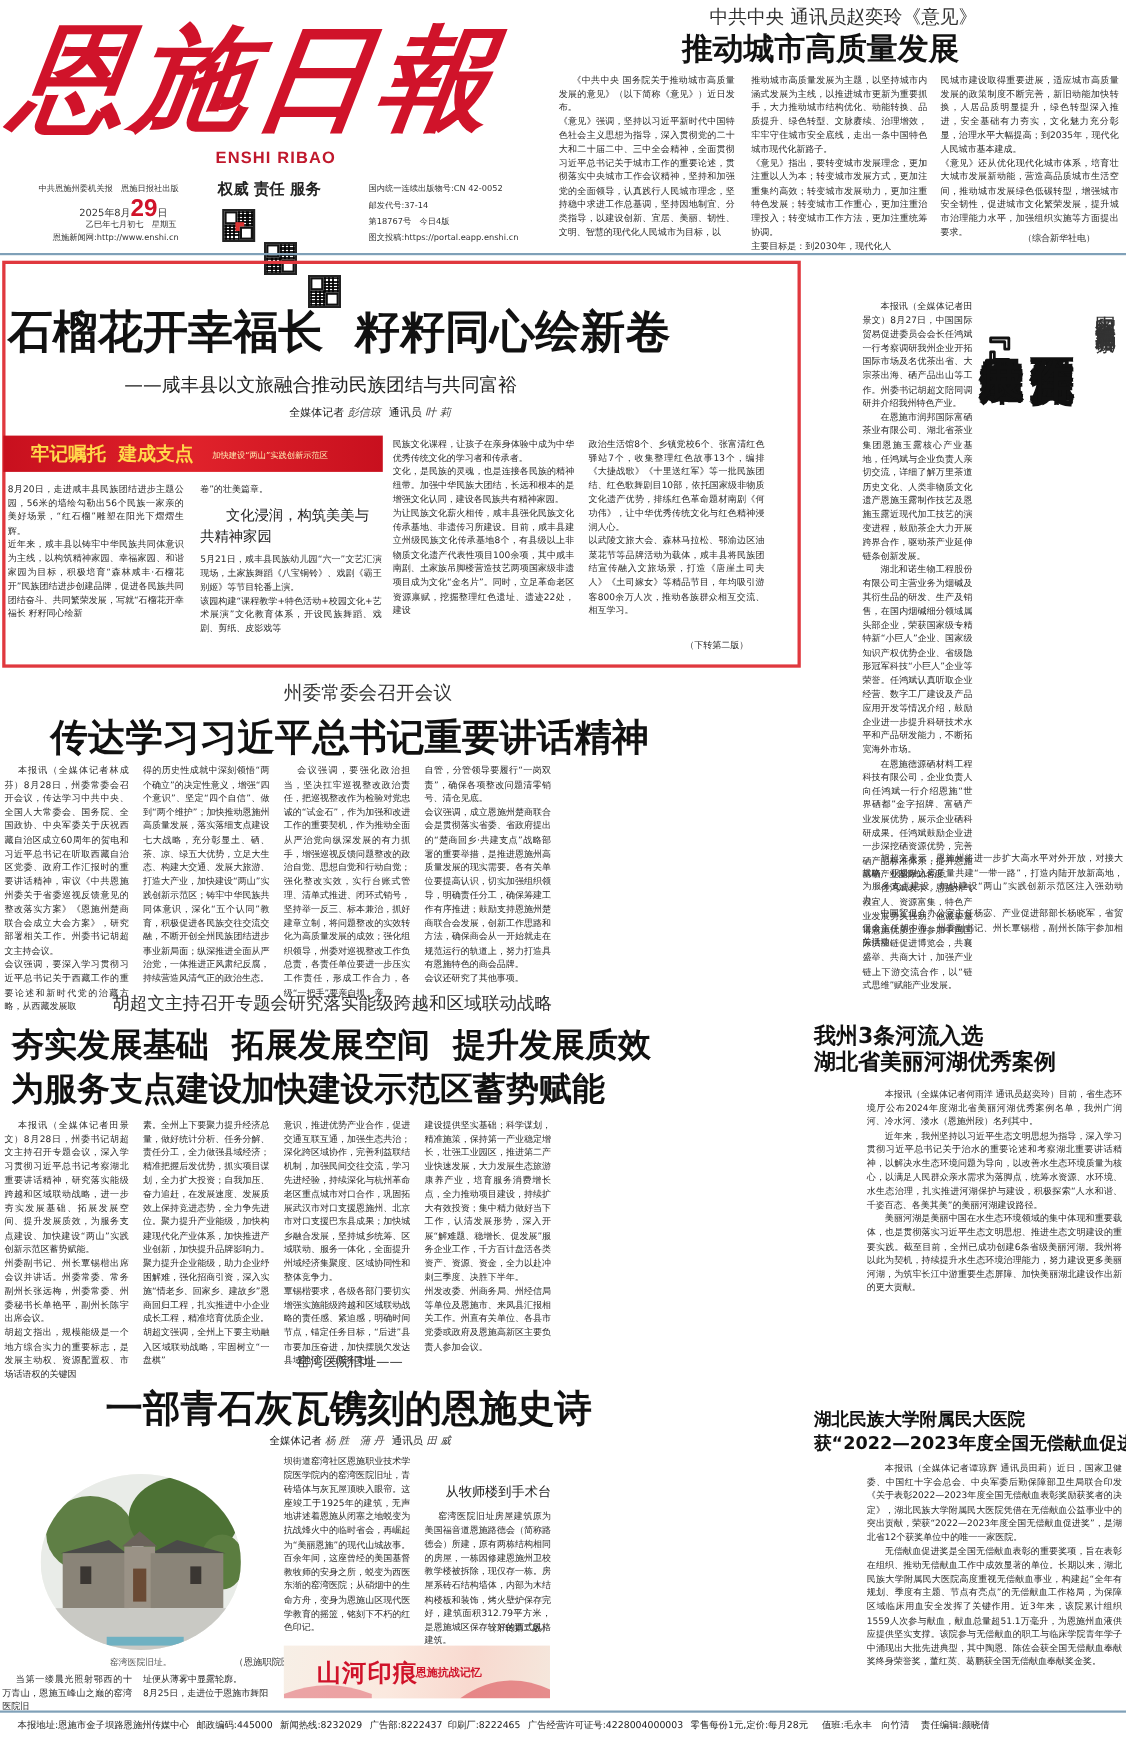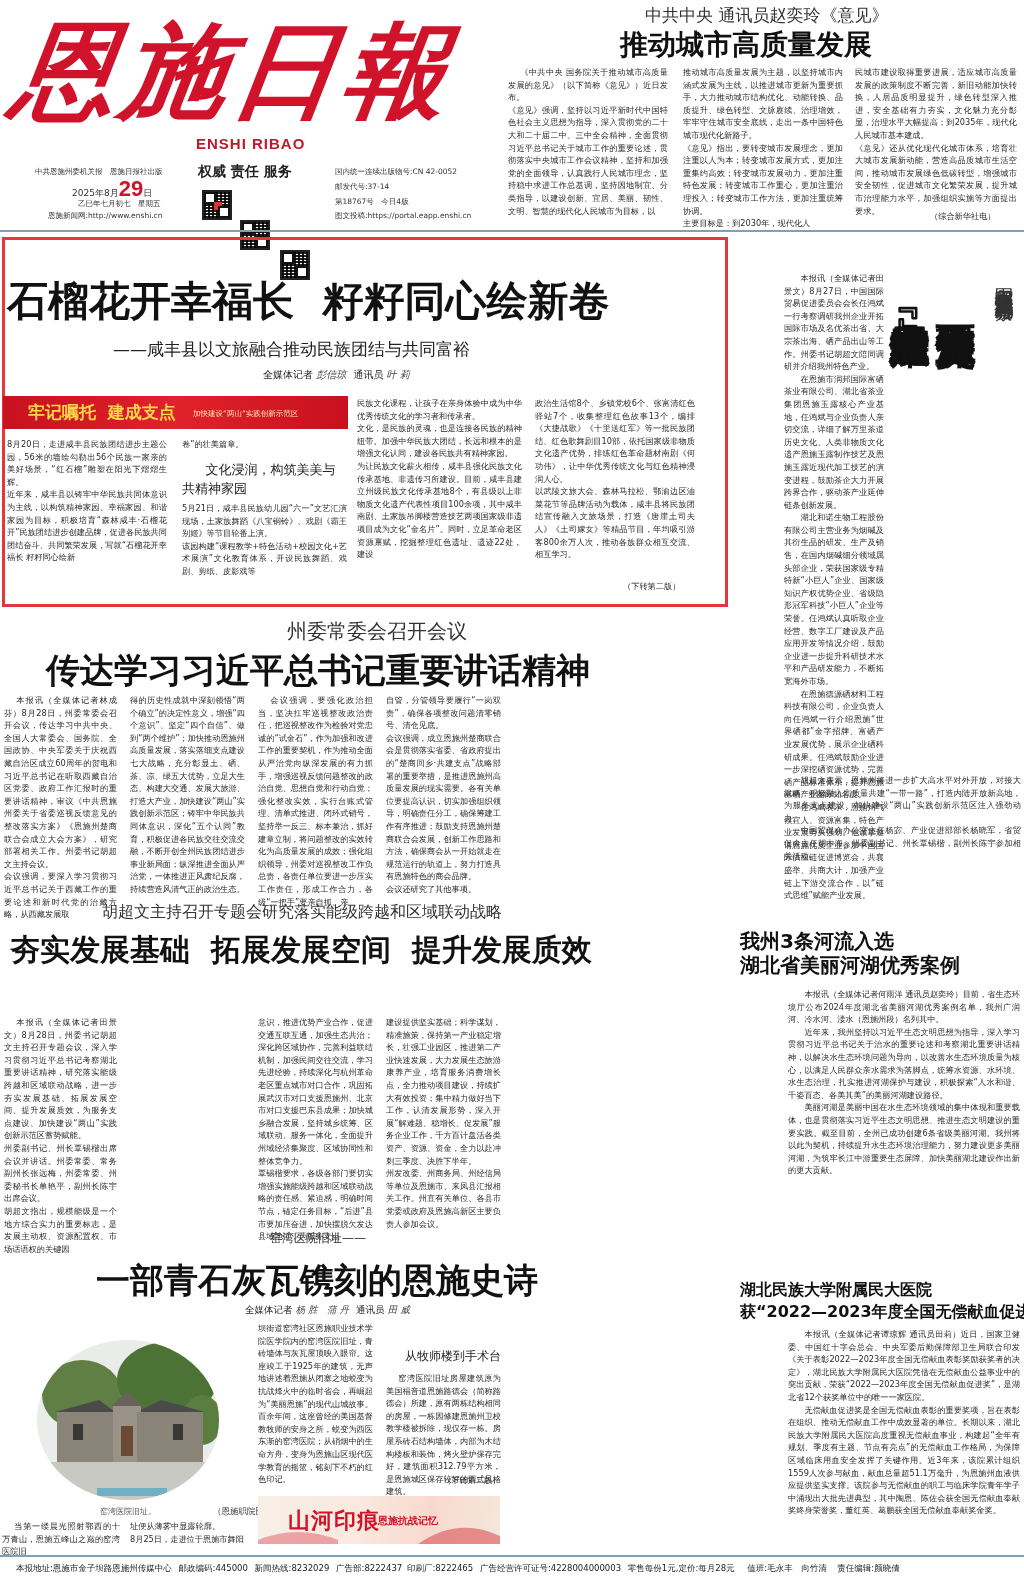--- a/index.html
+++ b/index.html
@@ -111,37 +111,40 @@
     <p>在恩施德源硒材料工程科技有限公司，企业负责人向任鸿斌一行介绍恩施“世界硒都”金字招牌、富硒产业发展优势，展示企业硒科研成果。任鸿斌鼓励企业进一步深挖硒资源优势，完善硒产品标准体系，提升恩施富硒产业国际知名度。</p>
     <p>任鸿斌表示，恩施州气候宜人、资源富集，特色产业发展势头强劲。他诚挚邀请恩施优质企业参加中国国际供应链促进博览会，共襄盛举、共商大计，加强产业链上下游交流合作，以“链式思维”赋能产业发展。</p>
   </div>
   <div class="abs body-text" style="left:6px;top:542px;width:285px;">
     <p>胡超文表示，恩施州将进一步扩大高水平对外开放，对接大战略，积极融入高质量共建“一带一路”，打造内陆开放新高地，为服务支点建设、加快建设“两山”实践创新示范区注入强劲动力。</p>
     <p>中国贸促会办公室主任杨宓、产业促进部部长杨晓军，省贸促会主任胡中海，州委副书记、州长覃锡楷，副州长陈宇参加相关活动。</p>
   </div>
 </div>
 
 <div class="abs" style="left:0;top:612px;width:728px;height:282px;">
-  <div class="abs kicker" style="left:258px;top:6px;font-size:20px;margin-left:29px;">州委常委会召开会议</div>
+  <div class="abs kicker" style="left:258px;top:6px;font-size:17px;">州委常委会召开会议</div>
   <div class="abs headline" style="left:46px;top:36px;font-size:34px;">传达学习习近平总书记重要讲话精神</div>
   <div class="col body-text" style="left:4px;top:82px;width:113px;white-space:pre-line;text-indent:1.5em;">本报讯（全媒体记者林成芬）8月28日，州委常委会召开会议，传达学习中共中央、全国人大常委会、国务院、全国政协、中央军委关于庆祝西藏自治区成立60周年的贺电和习近平总书记在听取西藏自治区党委、政府工作汇报时的重要讲话精神，审议《中共恩施州委关于省委巡视反馈意见的整改落实方案》《恩施州楚商联合会成立大会方案》，研究部署相关工作。州委书记胡超文主持会议。
 会议强调，要深入学习贯彻习近平总书记关于西藏工作的重要论述和新时代党的治藏方略，从西藏发展取</div>
   <div class="col body-text" style="left:130px;top:82px;width:115px;">得的历史性成就中深刻领悟“两个确立”的决定性意义，增强“四个意识”、坚定“四个自信”、做到“两个维护”；加快推动恩施州高质量发展，落实落细支点建设七大战略，充分彰显土、硒、茶、凉、绿五大优势，立足大生态、构建大交通、发展大旅游、打造大产业，加快建设“两山”实践创新示范区；铸牢中华民族共同体意识，深化“五个认同”教育，积极促进各民族交往交流交融，不断开创全州民族团结进步事业新局面；纵深推进全面从严治党，一体推进正风肃纪反腐，持续营造风清气正的政治生态。</div>
   <div class="col body-text" style="left:386px;top:82px;width:115px;white-space:pre-line;">自管，分管领导要履行“一岗双责”，确保各项整改问题清零销号、清仓见底。
 会议强调，成立恩施州楚商联合会是贯彻落实省委、省政府提出的“楚商回乡·共建支点”战略部署的重要举措，是推进恩施州高质量发展的现实需要。各有关单位要提高认识，切实加强组织领导，明确责任分工，确保筹建工作有序推进；鼓励支持恩施州楚商联合会发展，创新工作思路和方法，确保商会从一开始就走在规范运行的轨道上，努力打造具有恩施特色的商会品牌。
 会议还研究了其他事项。</div>
   <div class="col body-text" style="left:258px;top:82px;width:115px;text-indent:1.5em;">会议强调，要强化政治担当，坚决扛牢巡视整改政治责任，把巡视整改作为检验对党忠诚的“试金石”，作为加强和改进工作的重要契机，作为推动全面从严治党向纵深发展的有力抓手，增强巡视反馈问题整改的政治自觉、思想自觉和行动自觉；强化整改实效，实行台账式管理、清单式推进、闭环式销号，坚持举一反三、标本兼治，抓好建章立制，将问题整改的实效转化为高质量发展的成效；强化组织领导，州委对巡视整改工作负总责，各责任单位要进一步压实工作责任，形成工作合力，各级“一把手”要亲自抓、亲</div>
 </div>
 
 <div class="abs" style="left:0;top:898px;width:728px;height:322px;">
   <div class="abs kicker" style="left:102px;top:4px;font-size:16px;">胡超文主持召开专题会研究落实能级跨越和区域联动战略</div>
   <div class="abs headline" style="left:10px;top:32px;font-size:30px;white-space:pre;">夯实发展基础  拓展发展空间  提升发展质效</div>
+  <div class="abs headline" style="left:10px;top:72px;font-size:30px;">为服务支点建设加快建设示范区蓄势赋能</div>
   <div class="col body-text" style="left:4px;top:118px;width:113px;white-space:pre-line;text-indent:1.5em;">本报讯（全媒体记者田景文）8月28日，州委书记胡超文主持召开专题会议，深入学习贯彻习近平总书记考察湖北重要讲话精神，研究落实能级跨越和区域联动战略，进一步夯实发展基础、拓展发展空间、提升发展质效，为服务支点建设、加快建设“两山”实践创新示范区蓄势赋能。
 州委副书记、州长覃锡楷出席会议并讲话。州委常委、常务副州长张远梅，州委常委、州委秘书长单艳平，副州长陈宇出席会议。
 胡超文指出，规模能级是一个地方综合实力的重要标志，是发展主动权、资源配置权、市场话语权的关键因</div>
+  <div class="col body-text" style="left:130px;top:118px;width:115px;white-space:pre-line;">素。全州上下要聚力提升经济总量，做好统计分析、任务分解、责任分工，全力做强县域经济；精准把握后发优势，抓实项目谋划，全力扩大投资；自我加压、奋力追赶，在发展速度、发展质效上保持竞进态势，全力争先进位。聚力提升产业能级，加快构建现代化产业体系，加快推进产业创新，加快提升品牌影响力。聚力提升企业能级，助力企业纾困解难，强化招商引资，深入实施“情老乡、回家乡、建故乡”恩商回归工程，扎实推进中小企业成长工程，精准培育优质企业。
+胡超文强调，全州上下要主动融入区域联动战略，牢固树立“一盘棋”</div>
   <div class="col body-text" style="left:258px;top:118px;width:115px;white-space:pre-line;">意识，推进优势产业合作，促进交通互联互通，加强生态共治；深化跨区域协作，完善利益联结机制，加强民间交往交流，学习先进经验，持续深化与杭州革命老区重点城市对口合作，巩固拓展武汉市对口支援恩施州、北京市对口支援巴东县成果；加快城乡融合发展，坚持城乡统筹、区域联动、服务一体化，全面提升州域经济集聚度、区域协同性和整体竞争力。
 覃锡楷要求，各级各部门要切实增强实施能级跨越和区域联动战略的责任感、紧迫感，明确时间节点，锚定任务目标，“后进”县市要加压奋进，加快摆脱欠发达县域地位，为服务支点</div>
   <div class="col body-text" style="left:386px;top:118px;width:115px;white-space:pre-line;">建设提供坚实基础；科学谋划，精准施策，保持第一产业稳定增长，壮强工业园区，推进第二产业快速发展，大力发展生态旅游康养产业，培育服务消费增长点，全力推动项目建设，持续扩大有效投资；集中精力做好当下工作，认清发展形势，深入开展“解难题、稳增长、促发展”服务企业工作，千方百计盘活各类资产、资源、资金，全力以赴冲刺三季度、决胜下半年。
 州发改委、州商务局、州经信局等单位及恩施市、来凤县汇报相关工作。州直有关单位、各县市党委或政府及恩施高新区主要负责人参加会议。</div>
 </div>
 
 <div class="abs" style="left:730px;top:900px;width:294px;height:362px;">
   <div class="abs headline" style="left:10px;top:28px;font-size:20px;">我州3条河流入选</div>
   <div class="abs headline" style="left:10px;top:52px;font-size:20px;">湖北省美丽河湖优秀案例</div>
   <div class="abs body-text" style="left:10px;top:88px;width:280px;">

